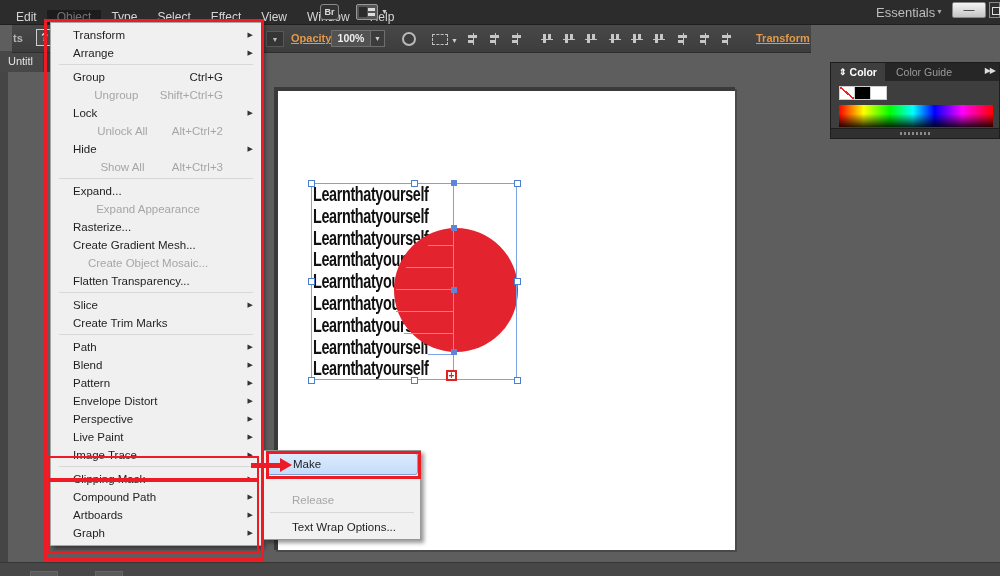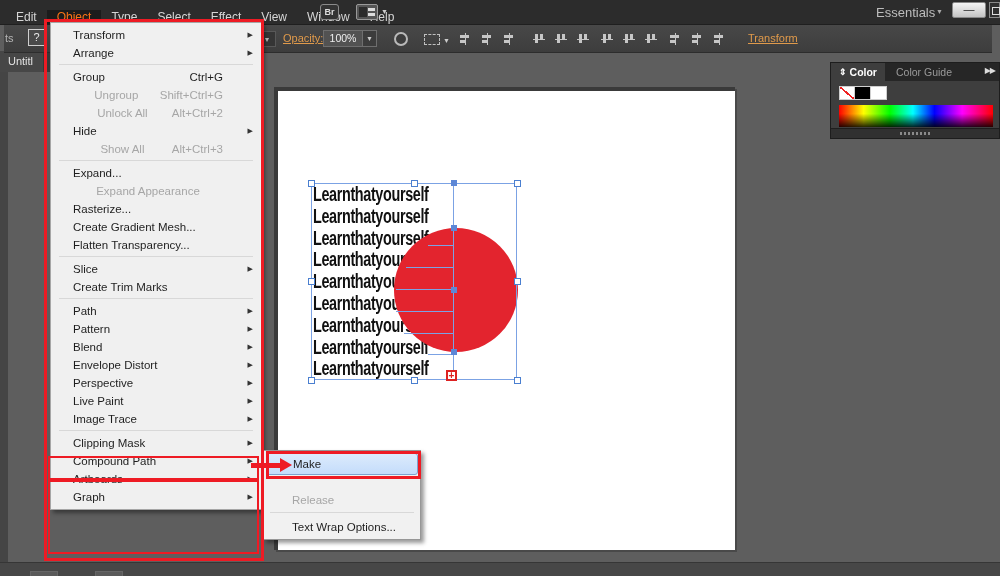--- a/index.html
+++ b/index.html
@@ -4,40 +4,40 @@
 <style>
   * { margin:0; padding:0; box-sizing:border-box; }
   html,body { width:1000px; height:576px; overflow:hidden; }
   body { position:relative; background:#5e5e5e; font-family:"Liberation Sans", sans-serif; }
 
   
   .menubar { position:absolute; left:0; top:0; width:1000px; height:25px;
     background:#2c2c2c; border-bottom:1px solid #1f1f1f; z-index:30; }
   .menubar-items { display:flex; height:100%; align-items:stretch; padding-left:6px; }
   .mb-item { color:#d6d6d6; font-size:12px; padding:0 10px; display:flex; align-items:flex-end; cursor:default; }
-  .mb-item.active { background:#1c1c1c; color:#f97316;margin-top:10px; }
+  .mb-item.active { background:#1c1c1c; color:#737373;margin-top:10px; }
   .br-btn { position:absolute; left:320px; top:4px; width:19px; height:16px; background:#333;
     border:1px solid #8a8a8a; border-radius:3px; color:#ddd; font-size:9px; font-weight:bold;
     display:flex; align-items:center; justify-content:center; }
   .layout-btn { position:absolute; left:356px; top:4px; width:22px; height:16px; background:#555;
     border:1px solid #999; border-radius:2px; }
   .layout-btn::before { content:""; position:absolute; left:2px; top:2px; width:8px; height:10px; background:#2b2b2b; }
   .layout-btn::after { content:""; position:absolute; right:2px; top:3px; width:7px; height:3px; background:#ddd; box-shadow:0 5px 0 #ddd; }
   .layout-caret { position:absolute; left:381px; top:8px; font-size:7px; color:#ccc; }
   .workspace-switcher { position:absolute; left:876px; top:5px; color:#bdbdbd; font-size:13px; }
   .ws-caret { position:absolute; left:936px; top:8px; font-size:7px; color:#aaa; }
   .win-min { position:absolute; left:952px; top:2px; width:34px; height:16px; border-radius:2px;
     background:linear-gradient(#f5f5f5,#c4c4c4); border:1px solid #888; color:#222;
     font-size:11px; line-height:12px; text-align:center; }
   .win-restore { position:absolute; left:989px; top:2px; width:11px; height:16px; background:#2f2f2f; border:1px solid #8a8a8a; }
   .win-restore::before { content:""; position:absolute; left:2px; top:4px; width:6px; height:6px; border:1px solid #ddd; }
 
   
-  .controlbar { position:absolute; left:4px; top:25px; width:988px; height:28px;
-    background:linear-gradient(#484848,#3d3d3d); border-bottom:1px solid #2d2d2d; z-index:20; }
+  .controlbar { position:absolute; left:12px; top:25px; width:799px; height:28px;
+    background:linear-gradient(#484848,#3d3d3d); border-bottom:1px solid #2d2d2d; z-index:20;font-weight:bold; }
   .cb-frag-drop { position:absolute; left:254px; top:6px; width:18px; height:16px; background:#353535;
     border:1px solid #585858; color:#bbb; font-size:7px; text-align:center; line-height:15px; }
   .cb-opacity-label { position:absolute; left:279px; top:7px; color:#e09a4b; font-size:11px; text-decoration:underline; }
   .cb-opacity-box { position:absolute; left:319px; top:5px; width:40px; height:17px; background:#525252;
     border:1px solid #6e6e6e; color:#efefef; font-size:10.5px; text-align:center; line-height:15px; }
   .cb-opacity-drop { position:absolute; left:359px; top:5px; width:14px; height:17px; background:#3c3c3c;
     border:1px solid #6e6e6e; border-left:none; color:#ccc; font-size:7px; text-align:center; line-height:16px; }
   .cb-circle-icon { position:absolute; left:390px; top:7px; width:14px; height:14px; border-radius:50%;
     border:2.5px solid #b9b9b9; background:#3d3d3d; }
   .cb-dashed-icon { position:absolute; left:420px; top:9px; width:16px; height:11px; border:1px dashed #c0c0c0; }
@@ -288,20 +288,25 @@
     <div class="mi">
     <span class="mi-label">Group</span>
     <span class="mi-shortcut">Ctrl+G</span>
     <span class="mi-arrow"></span>
   </div>
     <div class="mi disabled">
     <span class="mi-label">Ungroup</span>
     <span class="mi-shortcut">Shift+Ctrl+G</span>
     <span class="mi-arrow"></span>
   </div>
+    <div class="mi">
+    <span class="mi-label">Lock</span>
+    <span class="mi-shortcut"></span>
+    <span class="mi-arrow">▶</span>
+  </div>
     <div class="mi disabled">
     <span class="mi-label">Unlock All</span>
     <span class="mi-shortcut">Alt+Ctrl+2</span>
     <span class="mi-arrow"></span>
   </div>
     <div class="mi">
     <span class="mi-label">Hide</span>
     <span class="mi-shortcut"></span>
     <span class="mi-arrow">▶</span>
   </div>
@@ -328,20 +333,25 @@
     <div class="mi">
     <span class="mi-label">Rasterize...</span>
     <span class="mi-shortcut"></span>
     <span class="mi-arrow"></span>
   </div>
     <div class="mi">
     <span class="mi-label">Create Gradient Mesh...</span>
     <span class="mi-shortcut"></span>
     <span class="mi-arrow"></span>
   </div>
+    <div class="mi disabled">
+    <span class="mi-label">Create Object Mosaic...</span>
+    <span class="mi-shortcut"></span>
+    <span class="mi-arrow"></span>
+  </div>
     <div class="mi">
     <span class="mi-label">Flatten Transparency...</span>
     <span class="mi-shortcut"></span>
     <span class="mi-arrow"></span>
   </div>
     <div class="mi separator">
     
     
     
   </div>
@@ -359,26 +369,26 @@
     
     
     
   </div>
     <div class="mi">
     <span class="mi-label">Path</span>
     <span class="mi-shortcut"></span>
     <span class="mi-arrow">▶</span>
   </div>
     <div class="mi">
+    <span class="mi-label">Blend</span>
+    <span class="mi-shortcut"></span>
+    <span class="mi-arrow">▶</span>
+  </div>
+    <div class="mi">
     <span class="mi-label">Pattern</span>
-    <span class="mi-shortcut"></span>
-    <span class="mi-arrow">▶</span>
-  </div>
-    <div class="mi">
-    <span class="mi-label">Blend</span>
     <span class="mi-shortcut"></span>
     <span class="mi-arrow">▶</span>
   </div>
     <div class="mi">
     <span class="mi-label">Envelope Distort</span>
     <span class="mi-shortcut"></span>
     <span class="mi-arrow">▶</span>
   </div>
     <div class="mi">
     <span class="mi-label">Perspective</span>

